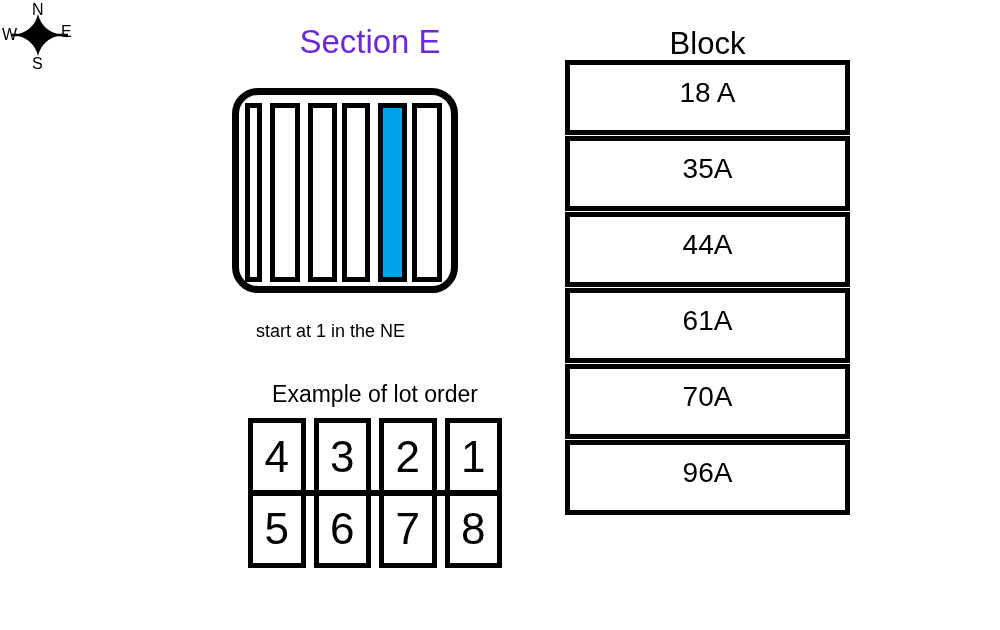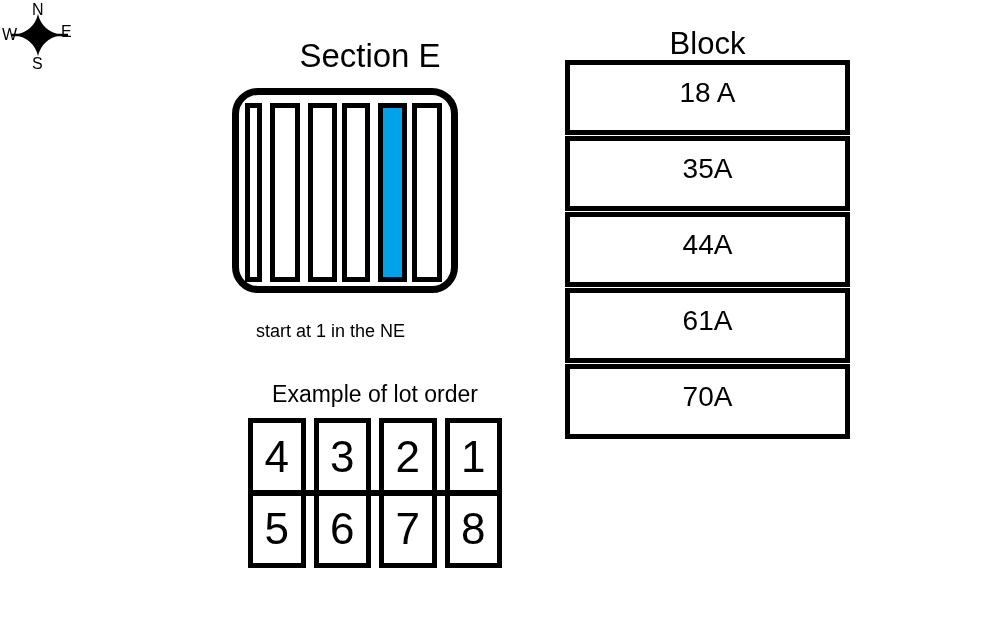--- a/index.html
+++ b/index.html
@@ -13,22 +13,22 @@
   
   .compass { left:0; top:0; width:84px; height:84px; }
   .compass .dir { position:absolute; font-size:16px; color:#000; }
   .dir-n { left:32px; top:1px; }
   .dir-w { left:2px;  top:26px; }
   .dir-e { left:61px; top:23px; }
   .dir-s { left:32px; top:55px; }
 
   
   .section-title {
-    left:245px; top:38px; width:250px; text-align:center;
-    font-size:33px; line-height:36px; color:#000000;
+    left:245px; top:24px; width:250px; text-align:center;
+    font-size:33px; line-height:36px; color:#6d28d9;
   }
   .section-box {
     left:232px; top:88px; width:226px; height:205px;
     border:7px solid #000; border-radius:26px; box-sizing:border-box;
     background:#fff;
   }
   .sbar {
     position:absolute; top:8px; height:179px;
     border:5px solid #000; background:#fff; box-sizing:border-box;
   }
@@ -143,13 +143,16 @@
     </div>
   <div class="block-row">
       <span>44A</span>
     </div>
   <div class="block-row">
       <span>61A</span>
     </div>
   <div class="block-row">
       <span>70A</span>
     </div>
+  <div class="block-row">
+      <span>96A</span>
+    </div>
 </div>
 
 </body></html>

